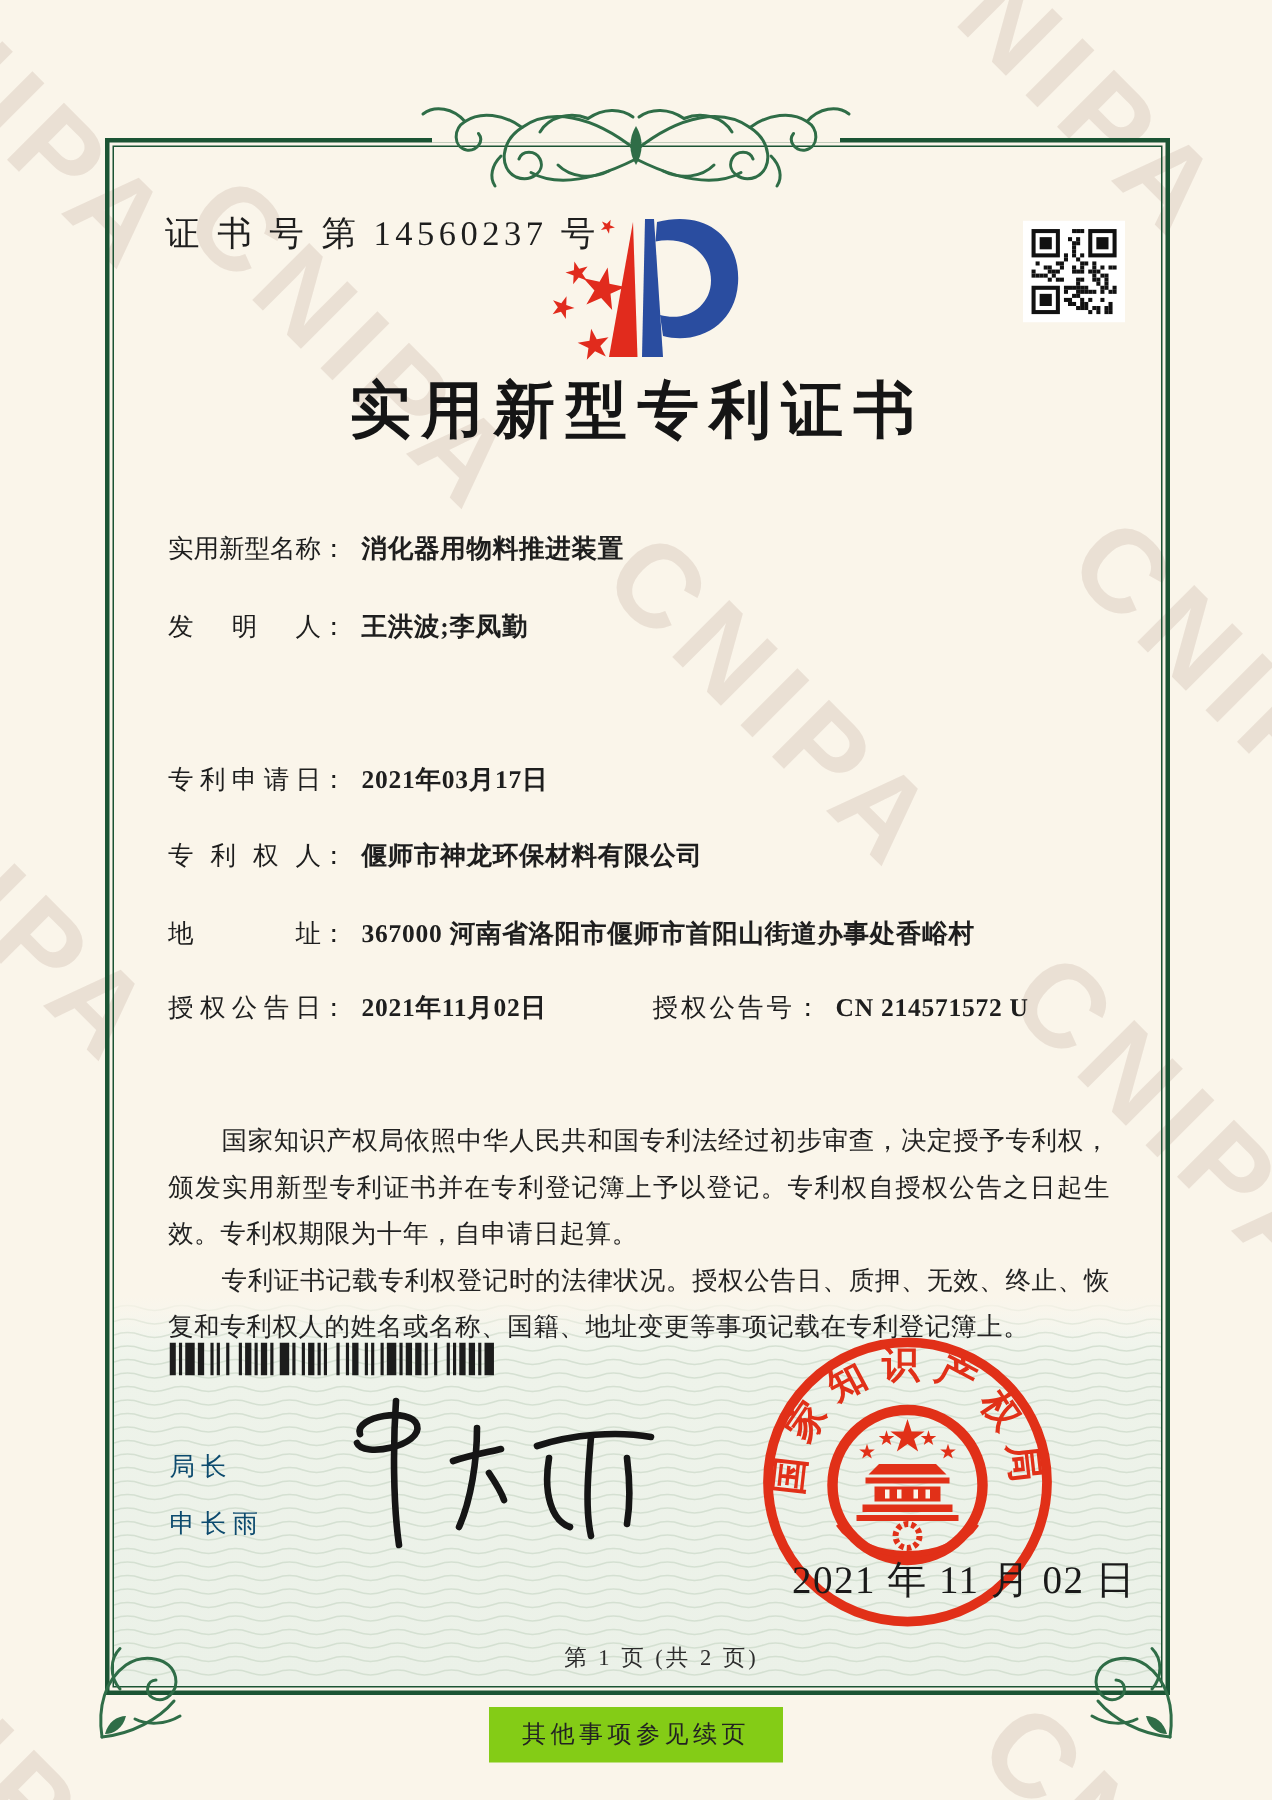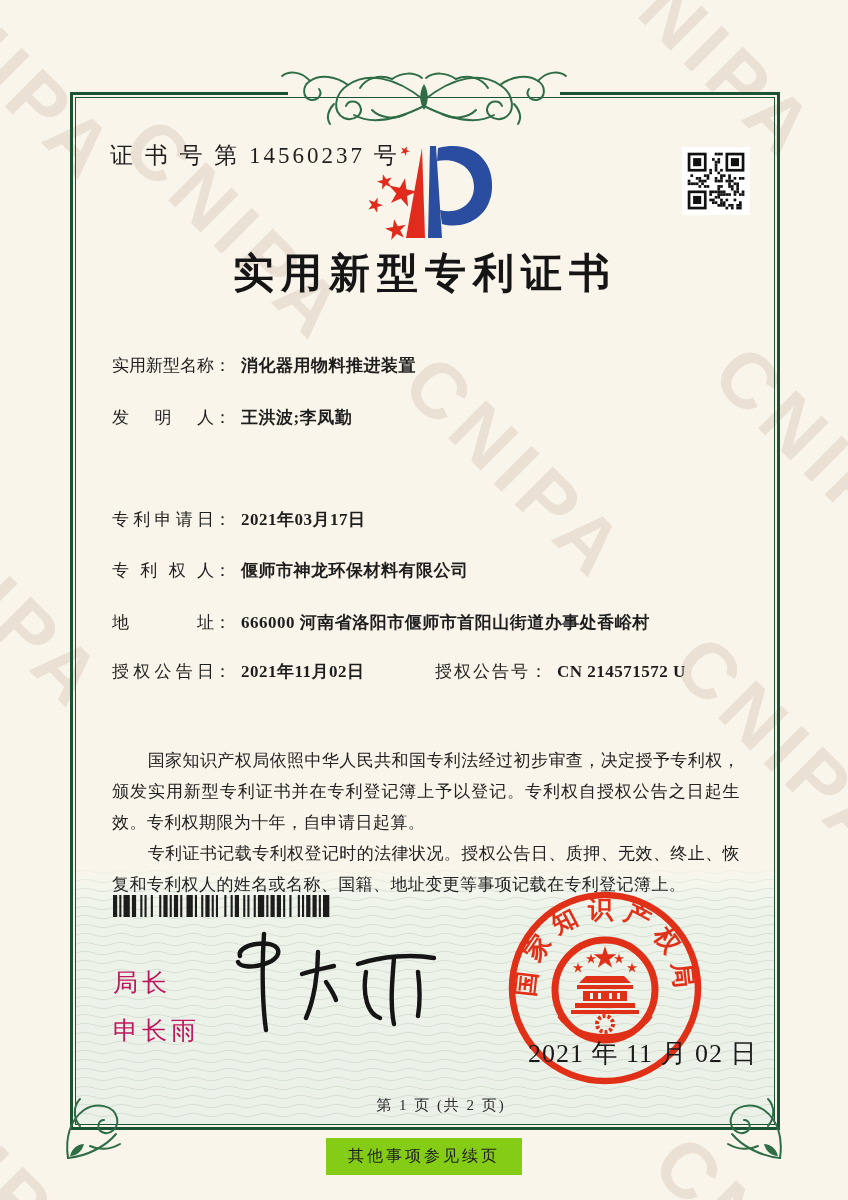--- a/index.html
+++ b/index.html
@@ -31,21 +31,21 @@
   .frow{position:absolute;left:112px;width:640px;font-size:17px;z-index:4;white-space:nowrap;}
   .flabel{display:inline-block;width:102px;text-align:justify;text-align-last:justify;vertical-align:bottom;}
   .fcolon{margin-right:10px;}
   .fvalue{letter-spacing:.5px;font-weight:bold;}
   .grant2{position:absolute;left:323px;top:0;}
   .glabel{letter-spacing:2px;}
   .body-text{position:absolute;left:112px;top:698px;width:628px;font-size:17px;line-height:1.82;
              text-align:justify;z-index:4;color:#222;margin-top:48px;}
   .body-text p{margin:0;text-indent:2.1em;letter-spacing:.4px;}
   .barcode{position:absolute;left:113px;top:895px;z-index:4;}
-  .official{position:absolute;left:113px;top:966px;z-index:4;font-size:25px;letter-spacing:4px;color:#be185d;}
+  .official{position:absolute;left:113px;top:966px;z-index:4;font-size:17px;letter-spacing:4px;color:#0c4a6e;}
   .official div{margin-bottom:15px;}
   .signature{position:absolute;left:222px;top:922px;z-index:4;}
   .seal{position:absolute;left:505px;top:888px;z-index:4;}
   .seal-date{position:absolute;left:528px;top:1036px;z-index:5;font-size:26px;letter-spacing:1px;color:#1a1a1a;}
   .page-num{position:absolute;left:70px;top:1096px;width:710px;text-align:center;font-size:15px;
             letter-spacing:2px;color:#2c2c2c;z-index:4;padding-left:16px;}
   .cont-note{position:absolute;left:50%;transform:translateX(-50%);top:1138px;background:#84cc16;
              padding:8px 22px;font-size:16px;letter-spacing:3px;color:#222;z-index:4;white-space:nowrap;}
   .green-stroke{stroke:#2f6d47;fill:none;stroke-width:2;stroke-linecap:round;}
   .green-fill{fill:#2f6d47;stroke:none;}
@@ -278,21 +278,21 @@
   <div class="frow" style="top:406px">
     <span class="flabel">发明人</span><span class="fcolon">：</span><span class="fvalue">王洪波;李凤勤</span>
   </div>
   <div class="frow" style="top:508px">
     <span class="flabel">专利申请日</span><span class="fcolon">：</span><span class="fvalue">2021年03月17日</span>
   </div>
   <div class="frow" style="top:559px">
     <span class="flabel">专利权人</span><span class="fcolon">：</span><span class="fvalue">偃师市神龙环保材料有限公司</span>
   </div>
   <div class="frow" style="top:611px">
-    <span class="flabel">地址</span><span class="fcolon">：</span><span class="fvalue">666000 河南省洛阳市偃师市首阳山街道办事处香峪村</span>
+    <span class="flabel">地址</span><span class="fcolon">：</span><span class="fvalue">367000 河南省洛阳市偃师市首阳山街道办事处香峪村</span>
   </div>
   <div class="frow" style="top:660px">
     <span class="flabel">授权公告日</span><span class="fcolon">：</span><span class="fvalue">2021年11月02日</span>
     <span class="grant2">
       <span class="glabel">授权公告号</span><span class="fcolon">：</span><span class="fvalue">CN 214571572 U</span>
     </span>
   </div>
 
   <div class="body-text">
     <p>国家知识产权局依照中华人民共和国专利法经过初步审查，决定授予专利权，颁发实用新型专利证书并在专利登记簿上予以登记。专利权自授权公告之日起生效。专利权期限为十年，自申请日起算。</p>

